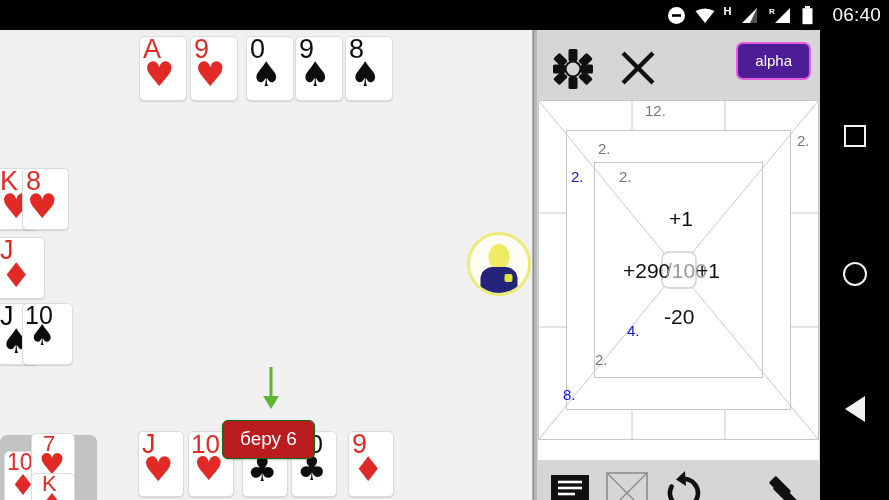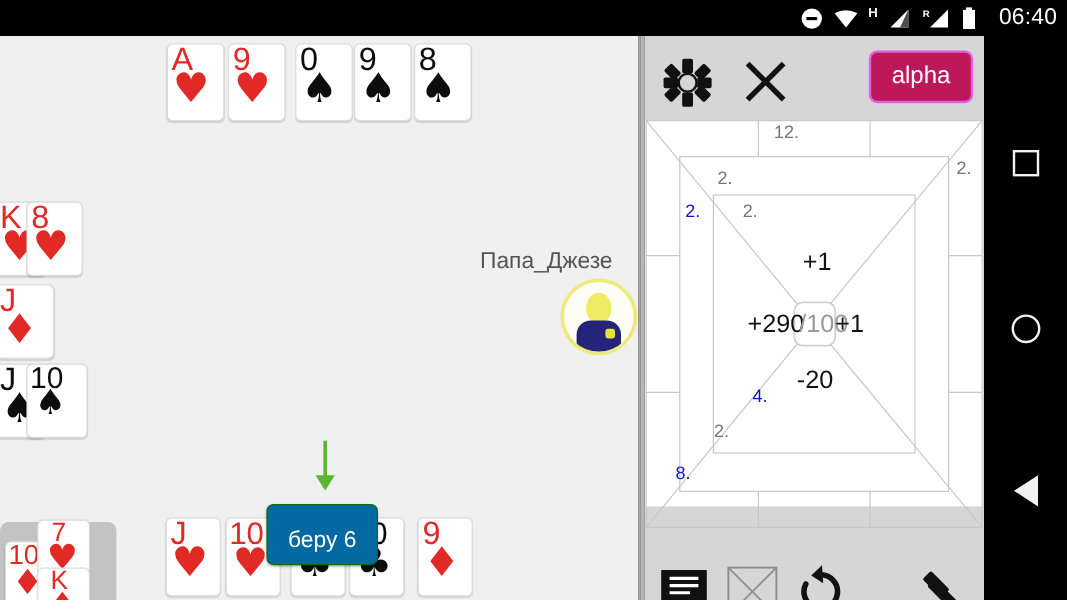--- a/index.html
+++ b/index.html
@@ -95,40 +95,40 @@
   }
   .av-dot {
     position: absolute; right: 5px; top: 7px; width: 8px; height: 8px;
     background: #e8e23e; border-radius: 2px;
   }
 
   
   .arrow { position: absolute; left: 260px; top: 337px; }
   .act-btn {
     position: absolute; left: 222px; top: 390px;
-    background: #0369a1; color: #fff; border: 1px solid #0f6b0f;
-    border-radius: 6px; padding: 19px 17px 8px; font-size: 19px;
+    background: #b91c1c; color: #fff; border: 1px solid #0f6b0f;
+    border-radius: 6px; padding: 7px 17px 8px; font-size: 19px;
     box-shadow: 0 1px 2px rgba(0,0,0,.25);
   }
 
   
   .rpanel {
     position: absolute; left: 537px; top: 30px; width: 283px; height: 470px;
     background: #d6d6d6;
   }
   .rp-head { position: absolute; left: 0; top: 0; width: 283px; height: 70px; }
   .gear { position: absolute; left: 12px; top: 15px; }
   .xclose { position: absolute; left: 78px; top: 15px; }
   .alpha-btn {
     position: absolute; right: 9px; top: 12px;
-    background: #be185d; border: 2px solid #e060e0; border-radius: 7px;
-    color: #fff; font-size: 20px; padding: 8px 17px 9px;
+    background: #4c1d95; border: 2px solid #e060e0; border-radius: 7px;
+    color: #fff; font-size: 15px; padding: 8px 17px 9px;
   }
   .sheet {
-    position: absolute; left: 1px; top: 70px; width: 281px; height: 322px;
+    position: absolute; left: 1px; top: 70px; width: 281px; height: 360px;
     background: #fff;
   }
   .sheet svg { display:block; }
   .sh-num {
     position: absolute; font-size: 15px; font-family: "Liberation Sans", sans-serif;
   }
   .sh-grey { color: #767676; }
   .sh-blue { color: #1414cc; }
   .sh-big  { color: #111; font-size: 21px; }
   .sh-ctr-grey { color: #9b9b9b; }
@@ -267,21 +267,20 @@
       <div class="card small" style="left:291px;top:401px;width:46px;height:66px">
         <span class="rank blk" style="font-size:26px">10</span>
         <span class="pip blk" style="left:5px;top:20px;font-size:33px">♣</span>
       </div>
       <div class="card" style="left:348px;top:401px;width:46px;height:66px">
         <span class="rank red">9</span>
         <span class="pip red">♦</span>
       </div>
     </div>
 
-    <div class="pname" style="left:400px;top:177px;width:132px">Папа_Джезе</div>
     <div class="avatar" style="left:467px;top:202px">
       <div class="av-head"></div>
       <div class="av-body">
         <div class="av-dot"></div>
       </div>
     </div>
 
     <svg class="arrow" width="22" height="43" viewBox="0 0 22 43">
       <line x1="11" y1="0" x2="11" y2="31" stroke="#5cb531" stroke-width="3"></line>
       <path d="M3 29 L11 42 L19 29 Z" fill="#5cb531"></path>

